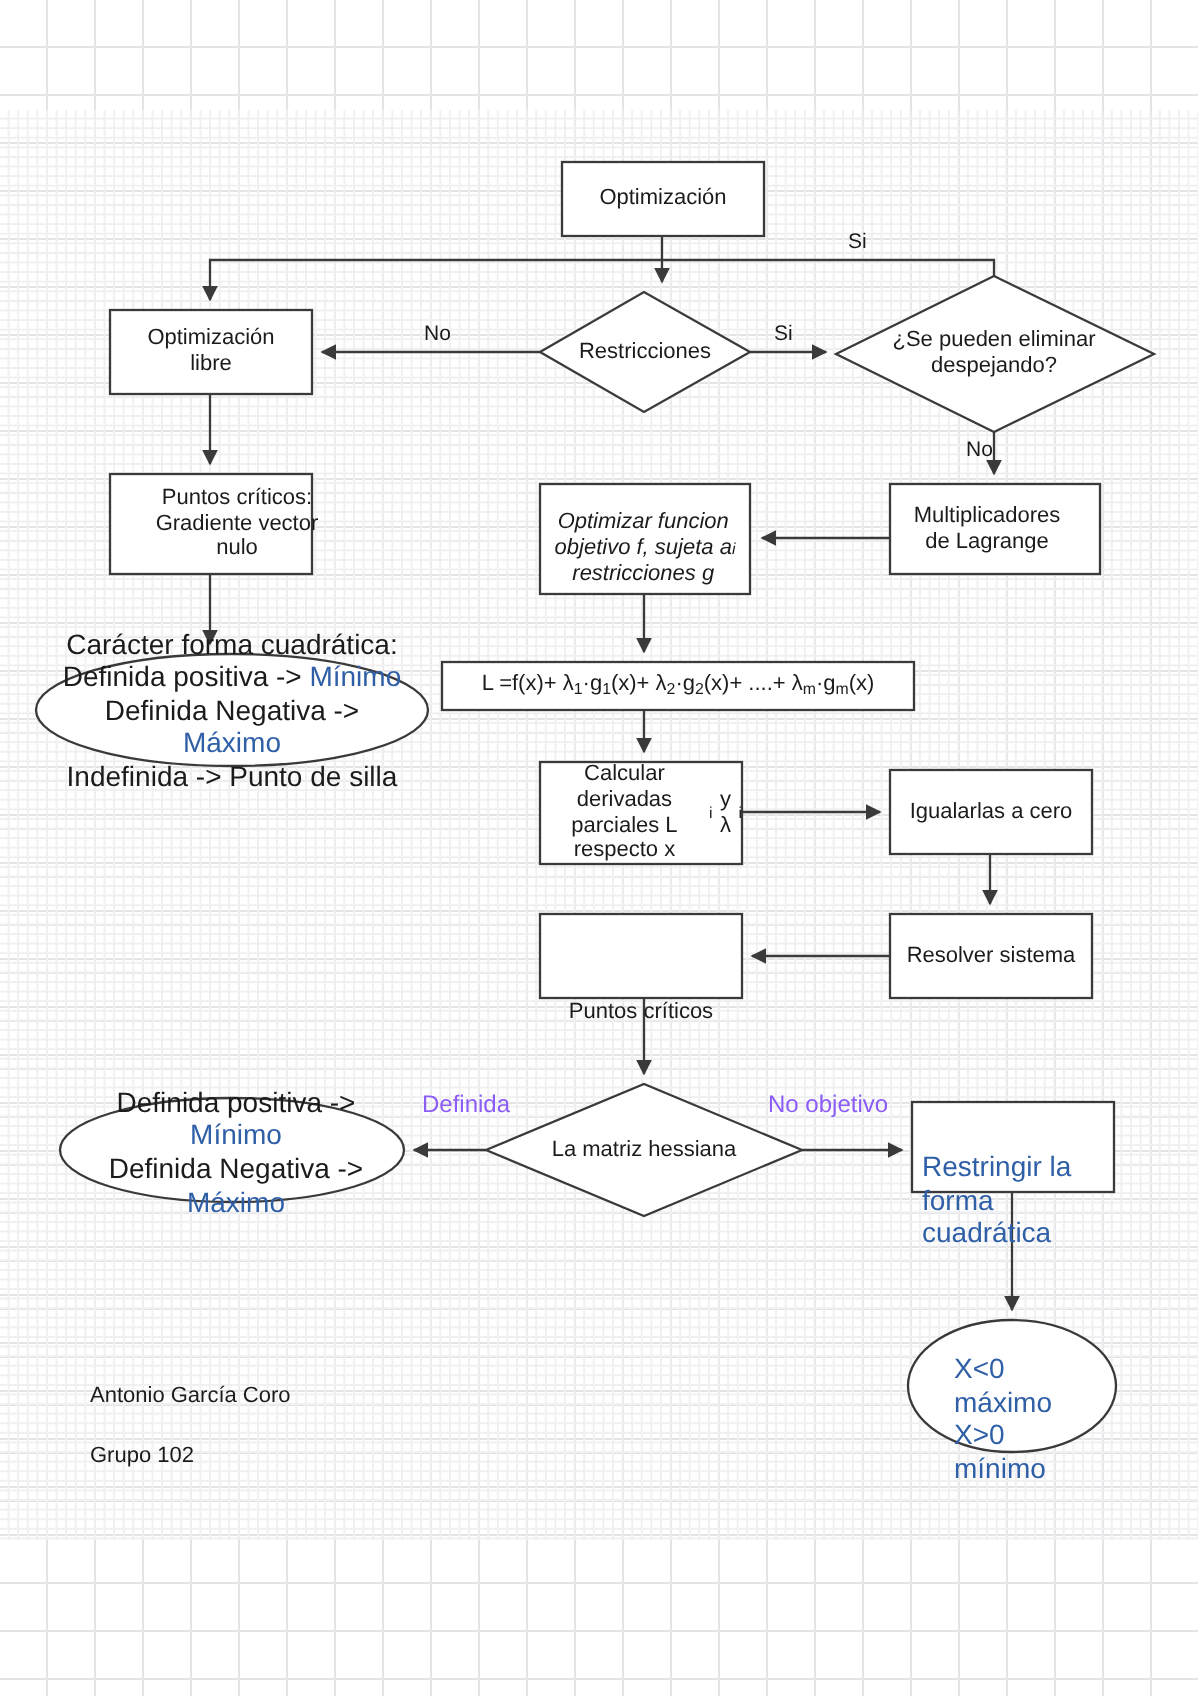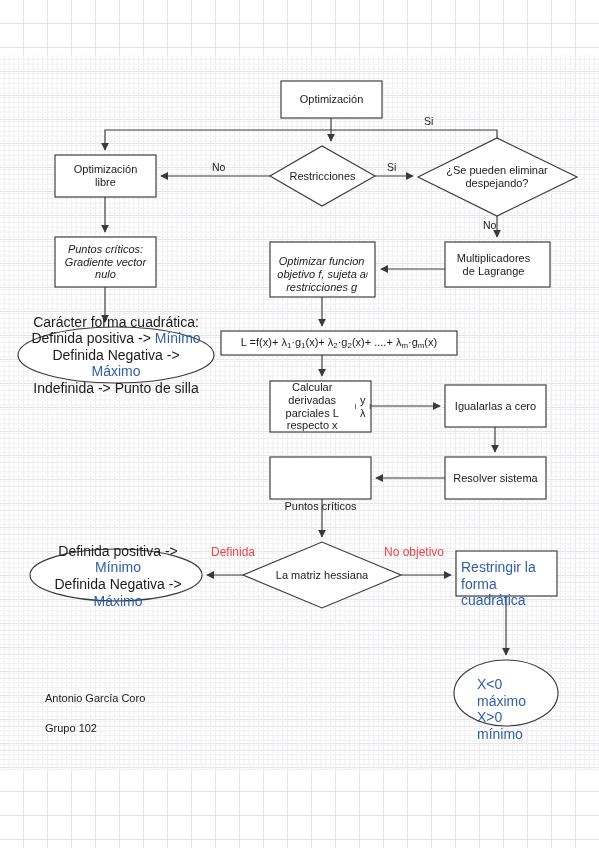--- a/index.html
+++ b/index.html
@@ -44,21 +44,21 @@
     pointer-events:none;
     white-space:pre-line;
   }
   .lbl.sz11{font-size:11px;}
   .lbl.sz10{font-size:14px;}
   .lbl.left{justify-content:flex-start;text-align:left;}
   .blue{color:#2f5fa6;}
   .edge-lbl{
     position:absolute;font-size:10.5px;color:#1b1b1b;white-space:nowrap;
   }
-  .edge-lbl.blue{color:#ef4444;font-size:12px;}
+  .edge-lbl.blue{color:#8b5cf6;font-size:12px;}
   .sig{
     position:absolute;font-size:11px;color:#1b1b1b;line-height:1.35;white-space:pre-line;
   }
   sub{font-size:.72em;vertical-align:-.28em;}
 </style>
 </head>
 <body>
 
 <div id="canvas">
 
@@ -141,21 +141,21 @@
 
       <path d="M 506 596 L 506 655" marker-end="url(#arrow)"></path>
     </g>
   </svg>
 
   <div class="lbl sz11" style="left:281px;top:81px;width:101px;height:37px;">Optimización</div>
 
   <div class="lbl sz11" style="left:55px;top:155px;width:101px;height:42px;">Optimización
 libre</div>
 
-  <div class="lbl sz11" style="left:55px;top:237px;width:101px;height:50px;font-style:italic;">Puntos críticos:
+  <div class="lbl sz11" style="left:68px;top:237px;width:101px;height:50px;">Puntos críticos:
 Gradiente vector
 nulo</div>
 
   <div class="lbl sz11" style="left:270px;top:146px;width:105px;height:60px;">Restricciones</div>
 
   <div class="lbl sz11" style="left:427px;top:147px;width:140px;height:60px;">¿Se pueden eliminar
 despejando?</div>
 
   <div class="lbl sz11" style="left:445px;top:242px;width:97px;height:45px;">Multiplicadores
 de Lagrange</div>
@@ -185,21 +185,21 @@
     <div><span>Definida positiva -&gt; </span><span class="blue sz9">Mínimo</span></div>
     <div><span>Definida Negativa -&gt; </span><span class="blue sz9">Máximo</span></div>
     <div>Indefinida -&gt; Punto de silla</div>
   </div>
 
   <div class="lbl sz10" style="left:36px;top:561px;width:164px;height:30px;flex-direction:column;">
     <div><span>Definida positiva -&gt; </span><span class="blue sz9">Mínimo</span></div>
     <div><span>Definida Negativa -&gt; </span><span class="blue sz9">Máximo</span></div>
   </div>
 
-  <div class="lbl sz10 left blue" style="left:461px;top:551px;width:96px;height:45px;align-items:flex-start;padding-top:8px;box-sizing:border-box;">Restringir la forma
+  <div class="lbl sz10 left blue" style="left:461px;top:551px;width:96px;height:45px;align-items:flex-start;padding-top:24px;box-sizing:border-box;">Restringir la forma
 cuadrática</div>
 
   <div class="lbl sz10 left blue" style="left:477px;top:676px;width:70px;height:34px;flex-direction:column;align-items:flex-start;">
     <div>X&lt;0 máximo</div>
     <div>X&gt;0 mínimo</div>
   </div>
 
   <div class="edge-lbl" style="left:424px;top:115px;">Si</div>
   <div class="edge-lbl" style="left:387px;top:161px;">Si</div>
   <div class="edge-lbl" style="left:212px;top:161px;">No</div>

